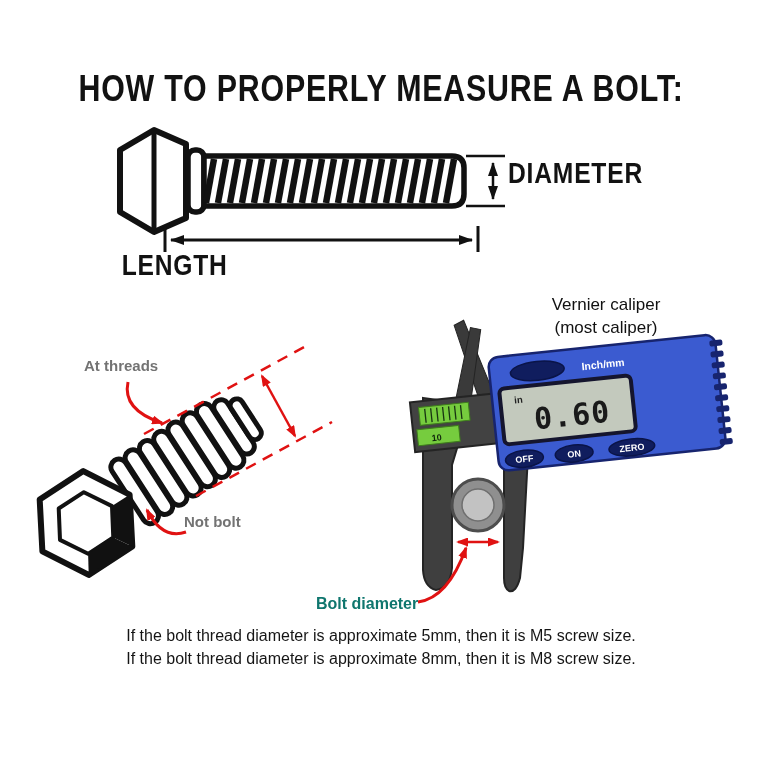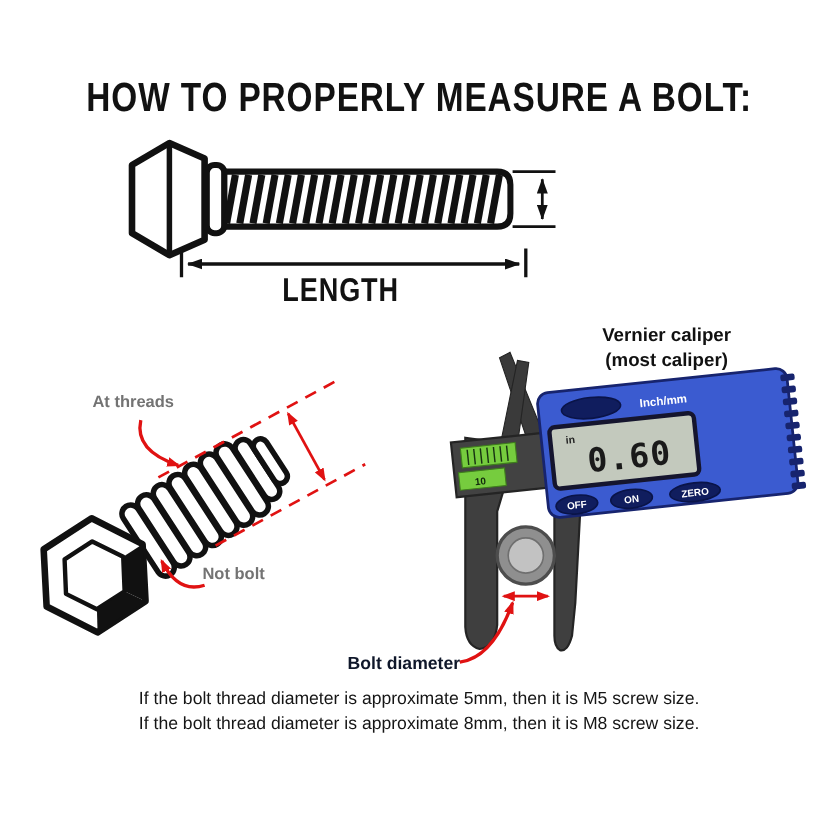--- a/index.html
+++ b/index.html
@@ -8,25 +8,25 @@
     font-family:"Liberation Sans", sans-serif; color:#111; overflow:hidden;
   }
   .abs { position:absolute; }
   .condensed {
     display:inline-block; font-weight:700; letter-spacing:1px;
     transform:scaleX(0.82); font-family:"Liberation Sans", sans-serif; color:#121212;
   }
   .title-wrap { top:68px; left:0; width:762px; text-align:center; }
   .title-wrap .condensed { font-size:37px; transform-origin:center; }
   .dim-label { font-size:30px; transform-origin:left center; }
-  .length-wrap { left:110px; top:248px; width:400px; text-align:center; }
+  .length-wrap { left:110px; top:248px; width:400px; text-align:left; }
   .red-label { color:#737373; font-weight:700; font-size:15px; }
-  .black-label { color:#0f172a; font-weight:700; font-size:16px; }
+  .black-label { color:#0f766e; font-weight:700; font-size:16px; }
   .caliper-title { left:518px; top:293px; width:176px; text-align:center;
-    font-weight:700; font-size:17px; line-height:23px; color:#111; }
+    font-weight:400; font-size:17px; line-height:23px; color:#111; }
   .footer { left:0; top:624px; width:762px; text-align:center;
     font-size:16px; line-height:23px; color:#151515; }
   svg text { font-family:"Liberation Sans", sans-serif; }
   svg .lcd-digits { font-family:"DejaVu Sans Mono", monospace; font-weight:700; }
 </style>
 </head>
 <body>
 
 <div id="page">
 
@@ -80,20 +80,23 @@
       <line x1="385" y1="49" x2="385" y2="85" marker-start="url(#mBs)" marker-end="url(#mB)"></line>
     </g>
 
     <g stroke="#111" stroke-width="3">
       <line x1="57" y1="112" x2="57" y2="138"></line>
       <line x1="370" y1="112" x2="370" y2="138"></line>
       <line x1="63" y1="126" x2="364" y2="126" marker-start="url(#mBs)" marker-end="url(#mB)"></line>
     </g>
   </svg>
 
+  <div class="abs" style="left:508px;top:156px">
+    <span class="condensed dim-label">DIAMETER</span>
+  </div>
   <div class="abs length-wrap">
     <span class="condensed dim-label" style="transform-origin:center">LENGTH</span>
   </div>
 
   <svg class="abs" style="left:16px;top:328px" width="335" height="280" viewBox="0 0 335 280">
     <defs>
       <marker id="mR" markerUnits="userSpaceOnUse" markerWidth="14" markerHeight="9" refX="10" refY="4.5" orient="auto">
         <path d="M0,0 L12,4.5 L0,9 Z" fill="#e01212"></path>
       </marker>
       <marker id="mRs" markerUnits="userSpaceOnUse" markerWidth="14" markerHeight="9" refX="3" refY="4.5" orient="auto">

